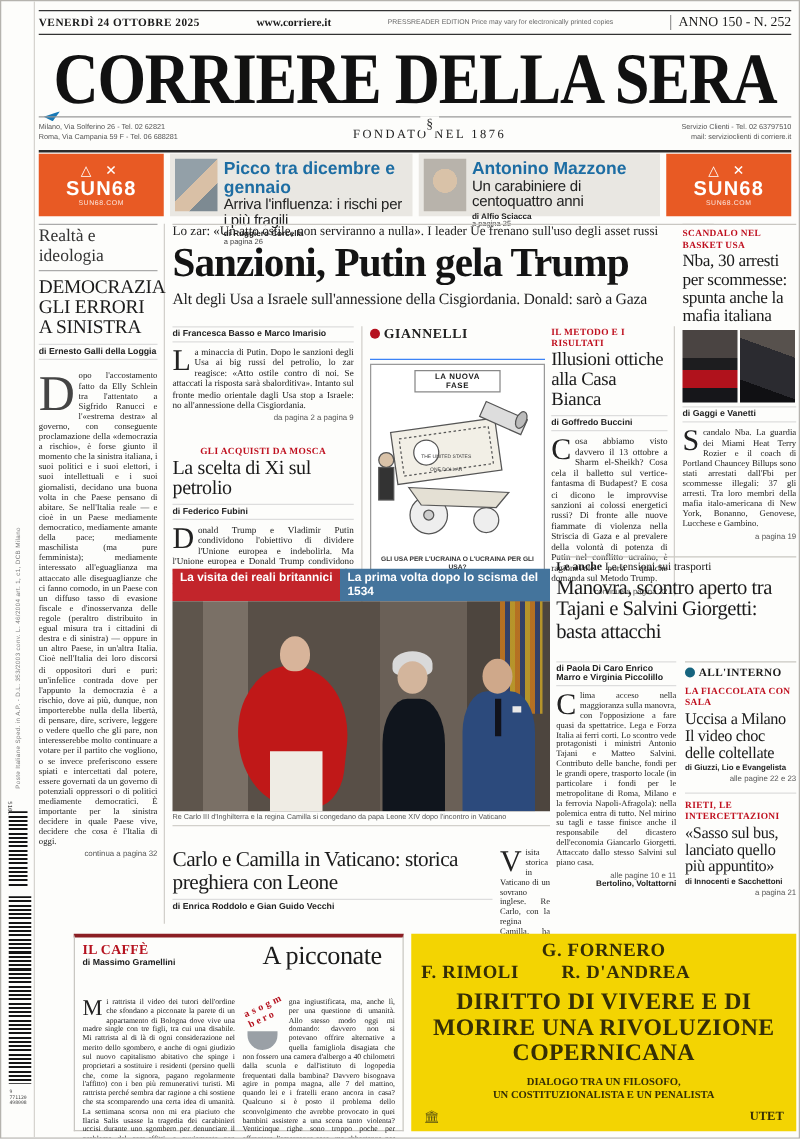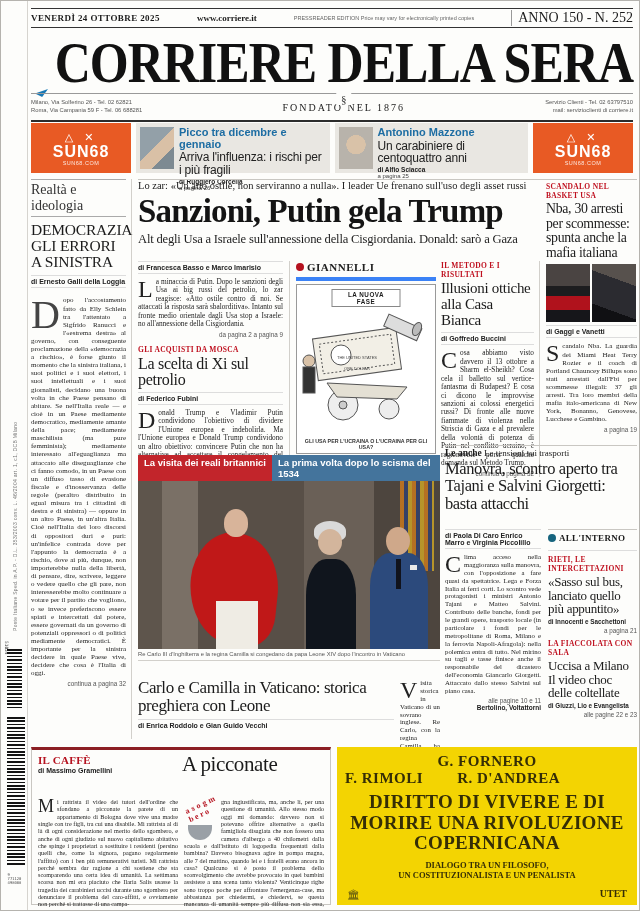--- a/index.html
+++ b/index.html
@@ -13,23 +13,23 @@
   .bc-small{top:648px;height:60px;}
   .bc-big{top:716px;height:150px;width:18px;}
   .bc-num{position:absolute;left:3px;top:870px;font-size:4.5px;color:#444;font-family:"DejaVu Sans Mono",monospace;transform:scale(.85);}
   .bc-num2{position:absolute;left:1px;top:640px;font-size:4.5px;color:#444;writing-mode:vertical-rl;font-family:"DejaVu Sans Mono",monospace;}
   
   .topbar{position:absolute;left:30px;right:6px;top:7px;height:18px;border-top:1px solid #333;border-bottom:1px solid #333;
         display:flex;align-items:center;justify-content:space-between;font-size:9px;}
   .topbar .date{font-weight:bold;letter-spacing:.4px;}
   .topbar .site{font-weight:bold;}
   .topbar .tiny{font-size:5.5px;color:#666;font-family:"Liberation Sans",sans-serif;}
-  .topbar .issue{font-size:14px;border-left:1px solid #999;padding-left:6px;}
-  
-  .masthead{position:absolute;left:30px;right:6px;top:26px;text-align:right;}
+  .topbar .issue{font-size:11px;border-left:1px solid #999;padding-left:6px;}
+  
+  .masthead{position:absolute;left:30px;right:6px;top:26px;text-align:center;}
   .masthead h1{margin:2px 0 0;font-size:50px;font-weight:bold;letter-spacing:-1px;line-height:58px;
         transform:scaleY(1.16);transform-origin:top center;white-space:nowrap;color:#111;}
   .cmark{position:absolute;left:4px;top:62px;width:13px;height:8px;background:#1879b6;
         clip-path:polygon(0 55%,100% 0,55% 100%);}
   .subrow{position:absolute;left:30px;right:6px;top:92px;height:26px;border-top:1px solid #999;border-bottom:2px solid #2c2c2c;
         display:flex;align-items:center;justify-content:space-between;}
   .subrow .addr,.subrow .serv{font-size:5.8px;color:#555;line-height:1.35;font-family:"Liberation Sans",sans-serif;}
   .subrow .serv{text-align:right;}
   .subrow .founded{text-align:center;font-size:10px;letter-spacing:2px;}
   .ornament{position:absolute;left:50%;top:-9px;transform:translateX(-50%);background:#fdfdfb;padding:0 5px;font-size:11px;color:#333;}
@@ -38,21 +38,21 @@
   .strip{position:absolute;left:30px;right:6px;top:122px;height:50px;display:flex;gap:5px;}
   .adbox{width:100px;background:#e85a24;color:#fff;text-align:center;display:flex;flex-direction:column;
         justify-content:center;font-family:"Liberation Sans",sans-serif;cursor:pointer;}
   .adbox .sym{font-size:11px;letter-spacing:4px;line-height:12px;}
   .adbox .brand{font-size:16px;font-weight:bold;letter-spacing:1px;line-height:17px;}
   .adbox .url{font-size:5.5px;opacity:.85;letter-spacing:.5px;}
   .teaser{flex:1;background:#e9e7e2;display:flex;gap:5px;padding:4px;box-sizing:border-box;cursor:pointer;}
   .tphoto{width:34px;height:42px;flex:none;}
   .ph-flu{background:linear-gradient(135deg,#93a0a8 0 45%,#d9c0a6 45% 70%,#7d8a92 70%);}
   .ph-man{background:radial-gradient(circle at 50% 42%,#d9c2a8 0 32%,#b8b3ab 33%);}
-  .teaser .tk{font-size:11px;font-weight:bold;color:#1d6da3;font-family:"Liberation Sans",sans-serif;line-height:1.05;}
+  .teaser .tk{font-size:14px;font-weight:bold;color:#1d6da3;font-family:"Liberation Sans",sans-serif;line-height:1.05;}
   .teaser .tt{font-size:12px;line-height:1.04;font-family:"Liberation Sans",sans-serif;color:#222;letter-spacing:-.2px;margin-top:1px;}
   .teaser .tb{font-size:6.5px;font-weight:bold;font-family:"Liberation Sans",sans-serif;margin-top:2px;}
   .teaser .tp{font-size:6px;color:#444;font-family:"Liberation Sans",sans-serif;}
   
   .main{position:absolute;left:30px;top:178px;width:606px;height:562px;}
   .hairline-t{border-top:1px solid #c9c7c2;}
   .kick-red{color:#bf101f;font-weight:bold;font-size:7.5px;letter-spacing:.3px;}
   .byline{font-family:"Liberation Sans",sans-serif;font-size:7px;font-weight:bold;color:#222;}
   .body-txt{font-size:7px;line-height:1.16;text-align:justify;color:#222;}
   .pageref{font-family:"Liberation Sans",sans-serif;font-size:6.3px;color:#555;text-align:right;margin-top:2px;}
@@ -63,26 +63,26 @@
   .op-sec{font-size:14px;color:#333;border-top:1px solid #aaa;border-bottom:1px solid #aaa;padding:2px 0;}
   .op-head{font-size:15.5px;line-height:1.02;margin-top:5px;letter-spacing:-.2px;}
   .op-by{margin:6px 0 8px;border-top:1px solid #ddd;border-bottom:1px solid #ddd;padding:2px 0;}
   
   .lead{position:absolute;left:107px;top:0;width:433px;}
   .lead .kick{font-size:10.5px;color:#222;}
   .lead h2{margin:2px 0 0;font-size:33px;line-height:36px;letter-spacing:-.8px;color:#141414;white-space:nowrap;}
   .lead .sub{font-size:12.6px;margin-top:3px;color:#1e1e1e;letter-spacing:-.2px;}
   .col-basso{position:absolute;left:107px;top:82px;width:152px;border-right:1px solid #d2d0cb;padding-right:6px;box-sizing:border-box;}
   .col-basso .body-txt,.col-buccini .body-txt{font-size:7.3px;}
-  .xi-kick{margin-top:7px;}
+  .xi-kick{margin-top:18px;text-align:center;}
   .xi-head{font-size:16px;line-height:1;margin:2px 0 4px;letter-spacing:-.3px;}
   .bl-row{border-top:1px solid #ddd;border-bottom:1px solid #ddd;padding:2px 0;margin-bottom:4px;}
   
   .cartoon{position:absolute;left:265px;top:82px;width:140px;height:196px;}
-  .cartoon .hd{display:flex;align-items:center;gap:3px;border-bottom:4px solid #3b82f6;padding-bottom:4px;}
+  .cartoon .hd{display:flex;align-items:center;gap:3px;border-bottom:1px solid #3b82f6;padding-bottom:14px;}
   .gdot{width:8px;height:8px;border-radius:50%;background:#b5121f;}
   .cartoon .hd span{font-weight:bold;font-size:11px;letter-spacing:.5px;color:#222;}
   .panel{border:1px solid #999;margin-top:3px;height:168px;position:relative;background:#fff;}
   .panel .ptitle{text-align:center;font-size:6.3px;font-weight:bold;letter-spacing:.5px;font-family:"Liberation Sans",sans-serif;
         border:1px solid #888;display:inline-block;padding:1px 8px;position:absolute;top:4px;left:50%;transform:translateX(-50%);background:#fff;}
   .panel .pcap{position:absolute;bottom:3px;left:0;right:0;text-align:center;font-size:5.3px;font-weight:bold;
         font-family:"Liberation Sans",sans-serif;color:#333;}
   
   .col-buccini{position:absolute;left:410px;top:82px;width:99px;border-right:1px solid #d2d0cb;padding-right:5px;box-sizing:border-box;}
   .bu-head{font-size:15px;line-height:1.05;margin:2px 0 4px;letter-spacing:-.3px;}
@@ -129,21 +129,21 @@
   .col-interno{position:absolute;left:517px;top:350px;width:89px;}
   .int-hd{display:flex;align-items:center;gap:3px;border-top:1px solid #c9c7c2;padding-top:3px;}
   .tdot{width:8px;height:8px;border-radius:50%;background:#16647e;}
   .int-hd span{font-weight:bold;font-size:9px;letter-spacing:.3px;}
   .int-item{margin-top:5px;}
   .int-item.second{border-top:1px solid #ddd;margin-top:7px;padding-top:4px;}
   .int-head{font-size:13px;line-height:1.05;letter-spacing:-.3px;margin:2px 0;}
   .int-by{font-size:6.3px;}
   
   .bottom{position:absolute;left:30px;top:746px;width:606px;height:158px;display:flex;gap:6px;}
-  .caffe{width:300px;border:1px solid #c9c7c2;border-top:3px solid #8c1f24;padding:4px 6px;box-sizing:border-box;position:relative;}
+  .caffe{width:264px;border:1px solid #c9c7c2;border-top:3px solid #8c1f24;padding:4px 6px;box-sizing:border-box;position:relative;margin-left:28px;}
   .caffe-k{color:#b5121f;font-weight:bold;font-size:11px;letter-spacing:.3px;}
   .caffe-by{font-family:"Liberation Sans",sans-serif;font-size:7px;font-weight:bold;margin-top:1px;}
   .caffe-title{position:absolute;left:150px;top:2px;font-size:21px;letter-spacing:-.4px;}
   .caffe-cols{display:flex;gap:6px;margin-top:24px;}
   .caffe-cols .c{flex:1;font-size:6.2px;line-height:1.18;text-align:justify;color:#222;}
   .cup{float:left;width:34px;height:40px;margin:2px 3px 0 0;position:relative;}
   .cup .bowl{position:absolute;bottom:0;left:4px;width:24px;height:15px;background:#9aa0a6;border-radius:0 0 12px 12px;}
   .cup .letters{position:absolute;top:0;left:2px;font-size:8px;color:#b5121f;transform:rotate(-25deg);font-weight:bold;}
   .bookad{flex:1;background:#f3d402;color:#352e06;text-align:center;padding:6px 8px;box-sizing:border-box;position:relative;cursor:pointer;}
   .bookad .a1{font-size:15px;font-weight:bold;letter-spacing:.5px;}
@@ -353,31 +353,31 @@
       </div>
       <div class="pageref">alle pagine 10 e 11</div>
       <div class="man-extra">Bertolino, Voltattorni</div>
     </div>
 
     <div class="col-interno">
       <div class="int-hd">
         <div class="tdot"></div>
         <span>ALL'INTERNO</span>
       </div>
+      <div class="int-item">
+        <div class="kick-red">LA FIACCOLATA CON SALA</div>
+        <div class="int-head">Uccisa a Milano Il video choc delle coltellate</div>
+        <div class="byline int-by">di Giuzzi, Lio e Evangelista</div>
+        <div class="pageref">alle pagine 22 e 23</div>
+      </div>
       <div class="int-item second">
         <div class="kick-red">RIETI, LE INTERCETTAZIONI</div>
         <div class="int-head">«Sasso sul bus, lanciato quello più appuntito»</div>
         <div class="byline int-by">di Innocenti e Sacchettoni</div>
         <div class="pageref">a pagina 21</div>
-      </div>
-      <div class="int-item">
-        <div class="kick-red">LA FIACCOLATA CON SALA</div>
-        <div class="int-head">Uccisa a Milano Il video choc delle coltellate</div>
-        <div class="byline int-by">di Giuzzi, Lio e Evangelista</div>
-        <div class="pageref">alle pagine 22 e 23</div>
       </div>
     </div>
   </div>
 
   <div class="bottom">
     <div class="caffe">
       <div class="caffe-k">IL CAFFÈ</div>
       <div class="caffe-by">di Massimo Gramellini</div>
       <div class="caffe-title">A picconate</div>
       <div class="caffe-cols">

